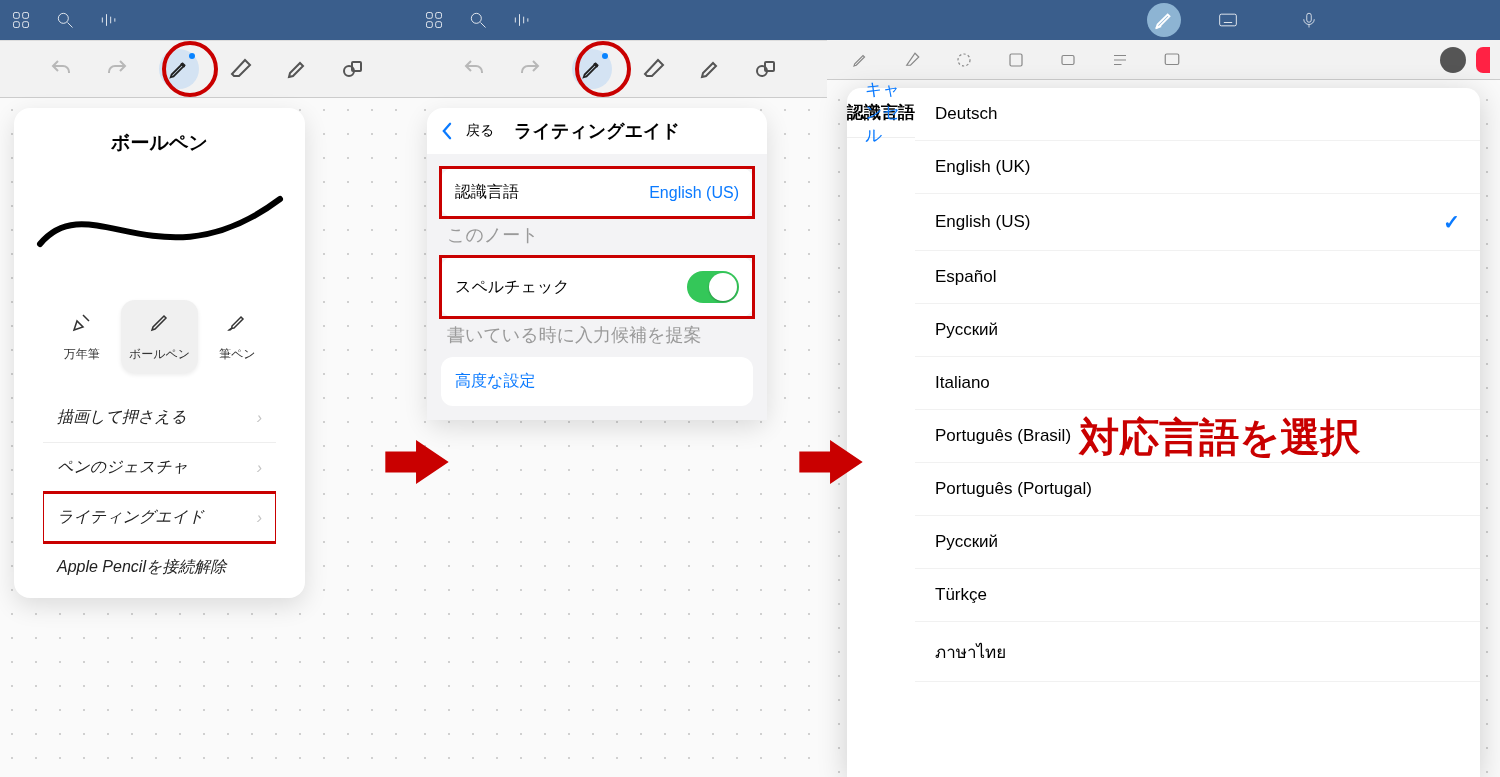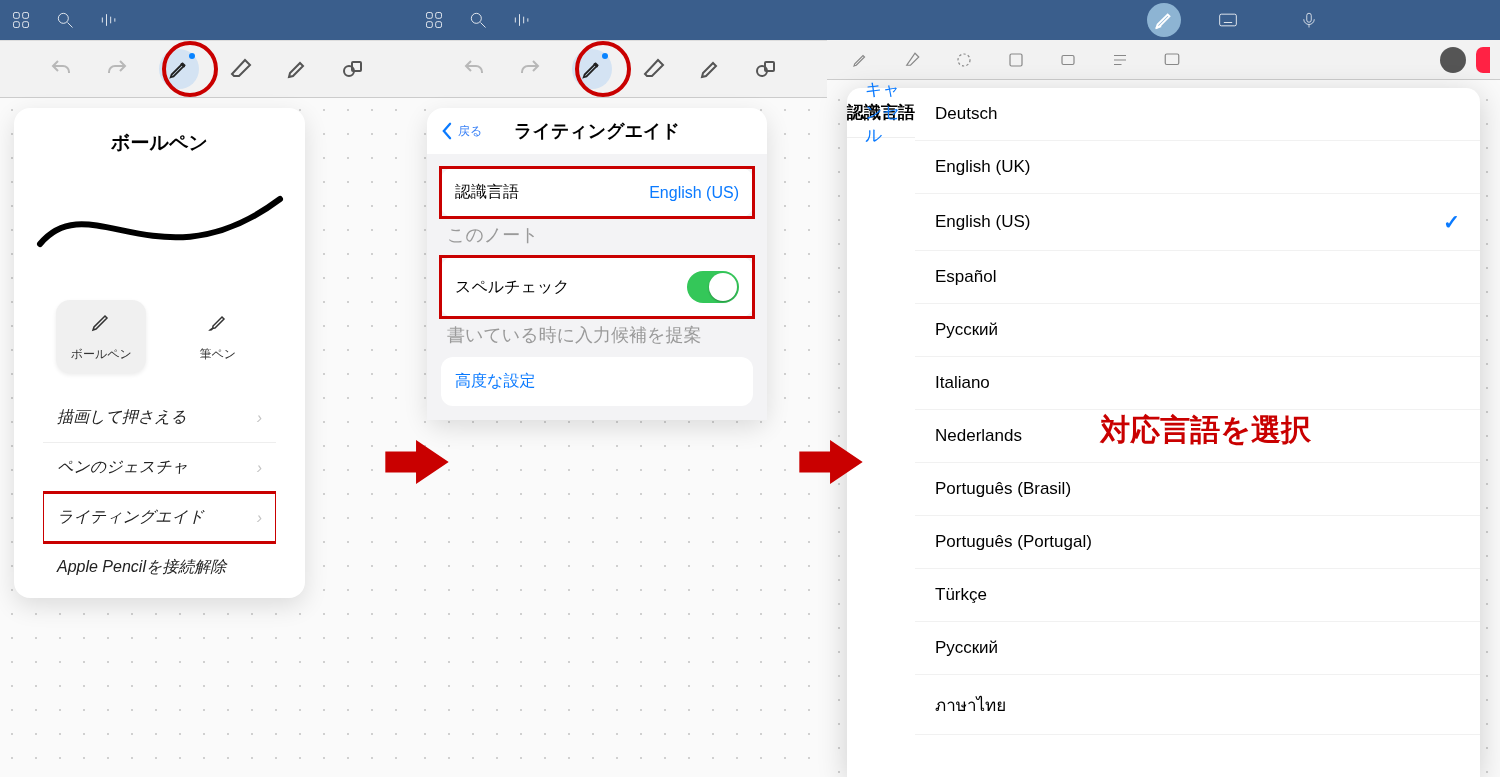--- a/index.html
+++ b/index.html
@@ -97,21 +97,21 @@
     border-bottom:1px solid #eee;
     position:relative;
   }
   .lrow:last-child{ border-bottom:none;}
   .chev { color:#c4c4c4; font-size:16px;}
   .redbox { position:absolute; border:3px solid #c90000; pointer-events:none; }
 
   
   .aidpop { width:340px; }
   .aidhdr { display:flex; align-items:center; padding:14px 14px; position:relative;}
-  .backbtn { color:#3b82f6; font-size:12px; display:flex; align-items:center; gap:6px;}
+  .backbtn { color:#000000; font-size:14px; display:flex; align-items:center; gap:14px;}
   .aidhdr h2{ position:absolute; left:50%; transform:translateX(-50%); font-size:18px; font-weight:700;}
   .aidbody { background:#f3f3f5; padding:14px; }
   .aidbody .hint{ font-size:18px; color:#9a9a9a; margin:6px 6px 10px;}
   .cell {
     background:#fff; border-radius:12px;
     padding:14px 14px;
     display:flex; align-items:center; justify-content:space-between;
     font-size:16px;
     position:relative;
   }
@@ -164,21 +164,21 @@
   .modalhdr .cancel{ position:absolute; left:18px; color:#0a7aff; font-size:17px;}
   .modalhdr h2{ font-size:17px; font-weight:700;}
   .langlist{ flex:1; overflow:auto; padding:0 0 2px 0;}
   .langrow {
     display:flex; align-items:center; justify-content:space-between;
     padding:16px 20px; font-size:17px; border-bottom:1px solid #f1f1f1;
   }
   .check{ color:#0a7aff; font-size:20px; font-weight:700;}
   .callout{
     position:absolute; left:50%; top:370px; transform:translateX(-30%);
-    color:#c90000; font-size:30px; font-weight:800;
+    color:#c90000; font-size:40px; font-weight:800;
     text-shadow:0 0 2px #fff;
   }
 
   
   .grayout svg{ stroke:#b8b8b8;}
 </style>
 </head>
 <body>
 
 <div class="pane pane1">
@@ -248,20 +248,27 @@
 
   <div class="canvasbg">
     <div class="popover ballpop">
       <h2>ボールペン</h2>
       <div class="stroke-preview">
         <svg viewBox="0 0 260 70" width="260" height="70">
             <path d="M10 55 C 60 -5, 130 100, 250 10" stroke="#000" stroke-width="6" fill="none" stroke-linecap="round"></path>
           </svg>
       </div>
       <div class="pentypes">
+        <div class="pt">
+          <svg viewBox="0 0 24 24" width="24" height="24">
+              <path d="M4 20l3-9 6 6-9 3z"></path>
+              <path d="M13 5l6 6"></path>
+            </svg>
+          <div class="lbl">万年筆</div>
+        </div>
         <div class="pt sel">
           <svg viewBox="0 0 24 24" width="24" height="24">
               <path d="M4 20l3-1 11-11-2-2L5 17l-1 3z"></path>
             </svg>
           <div class="lbl">ボールペン</div>
         </div>
         <div class="pt">
           <svg viewBox="0 0 24 24" width="24" height="24">
               <path d="M4 20c2 0 3-2 3-4l9-9 2 2-9 9c-2 0-4 1-5 2z"></path>
             </svg>
@@ -466,35 +473,32 @@
           <div class="langrow">
             <span>Español</span>
           </div>
           <div class="langrow">
             <span>Русский</span>
           </div>
           <div class="langrow">
             <span>Italiano</span>
           </div>
           <div class="langrow">
-            <span>Nederlands</span>
-          </div>
-          <div class="langrow">
             <span>Português (Brasil)</span>
           </div>
           <div class="langrow">
             <span>Português (Portugal)</span>
           </div>
           <div class="langrow">
+            <span>Русский</span>
+          </div>
+          <div class="langrow">
             <span>Türkçe</span>
           </div>
           <div class="langrow">
-            <span>Русский</span>
-          </div>
-          <div class="langrow">
             <span>ภาษาไทย</span>
           </div>
         </div>
     </div>
 
     <div class="callout">対応言語を選択</div>
   </div>
 </div>
 
 </body></html>

